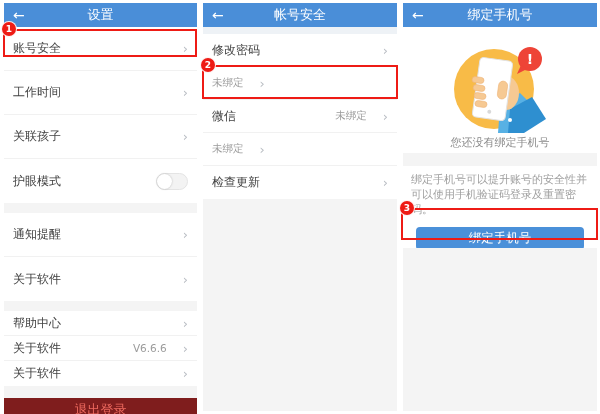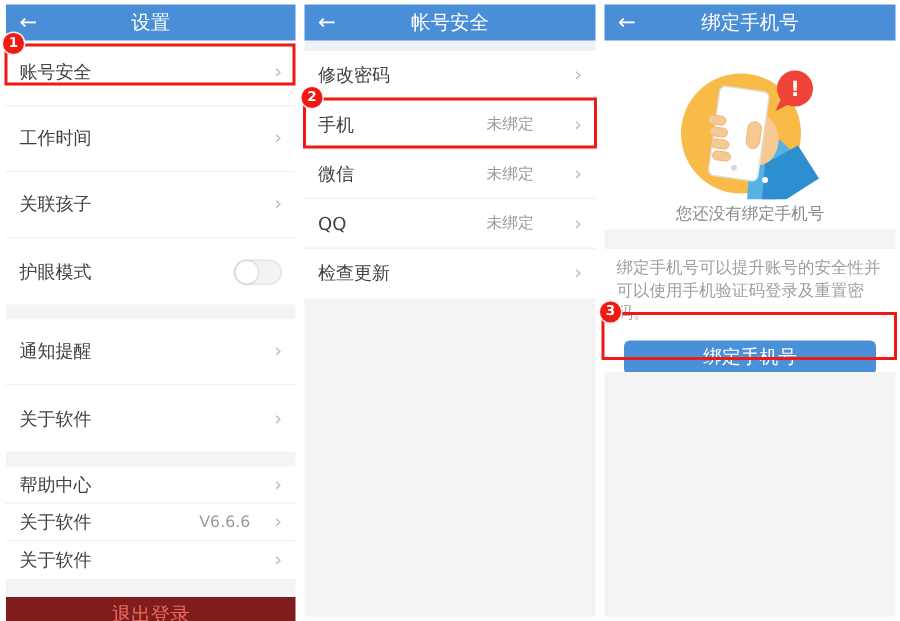--- a/index.html
+++ b/index.html
@@ -17,21 +17,21 @@
     position:relative; flex:0 0 auto; }
   .hdr .back { position:absolute; left:9px; top:0; line-height:24px;
     color:#fff; font-size:14px; cursor:default; }
   .hdr .title { flex:1; text-align:center; color:#fff; font-size:13px; font-weight:500; }
 
   .row { height:44px; background:#fff; display:flex; align-items:center;
     padding:0 9px; border-bottom:1px solid #f1f1f1; flex:0 0 auto; }
   .row .lbl { flex:1; font-size:12px; color:#424242; }
   .row .val { font-size:10.5px; color:#9b9b9b; margin-right:16px; }
   .chev { color:#b9bdc3; font-size:13px; line-height:1; }
-  .row-m { height:33px;gap:11px; }
+  .row-m { height:33px; }
   .gap { background:#f4f4f4; flex:0 0 auto; }
   .g10 { height:10px; } .g12 { height:12px; } .g13 { height:13px; }
   .filler { flex:1 1 auto; background:#f4f4f4; }
   .strip-blue { height:7px; background:#eef2f6; flex:0 0 auto; }
 
   .logout-row { height:24px; background:#7f1d1d; display:flex; align-items:center;
     justify-content:center; flex:0 0 auto; }
   .logout-row span { color:#ee6a5f; font-size:13px; }
 
   .toggle { position:relative; width:32px; height:17px; border-radius:9px;
@@ -46,21 +46,21 @@
     box-shadow:0 0 0 1px rgba(255,240,240,.95); }
   .box-1 { left:-1px; right:0; top:26px; height:28px; }
   .box-2 { left:-1px; right:-1px; top:62px; height:34px; }
   .box-3 { left:-2px; right:-1px; top:205px; height:32px; }
 
   .illo-section { height:126px; background:#fff; display:flex; flex-direction:column;
     align-items:center; flex:0 0 auto; }
   .illo-section svg { margin-top:14px; }
   .caption { font-size:11px; color:#8a8a8a; margin-top:2px; }
 
-  .desc-section { height:82px; background:#fff; padding:6px 8px 16px; flex:0 0 auto;font-family:Liberation Serif, serif; }
+  .desc-section { height:82px; background:#fff; padding:6px 8px 16px; flex:0 0 auto; }
   .desc { font-size:11px; line-height:15px; color:#9f9f9f; }
   .bind-btn { display:block; margin:10px 5px 0; width:calc(100% - 10px); height:23px;
     background:#4a90d9; border:none; border-radius:4px; color:#fff; font-size:12.5px;
     font-family:inherit; cursor:pointer; }
 </style>
 </head>
 <body>
 
 <div class="app">
 
@@ -134,31 +134,29 @@
       <span class="back">←</span>
       <span class="title">帐号安全</span>
     </div>
     <div class="strip-blue"></div>
 
     <div class="row row-m">
       <span class="lbl">修改密码</span>
       <span class="chev">›</span>
     </div>
     <div class="row row-m">
-      <span class="lbl">手机</span>
       <span class="val">未绑定</span>
       <span class="chev">›</span>
     </div>
     <div class="row row-m">
       <span class="lbl">微信</span>
       <span class="val">未绑定</span>
       <span class="chev">›</span>
     </div>
     <div class="row row-m">
-      <span class="lbl">QQ</span>
       <span class="val">未绑定</span>
       <span class="chev">›</span>
     </div>
     <div class="row row-m" style="border-bottom:none;">
       <span class="lbl">检查更新</span>
       <span class="chev">›</span>
     </div>
 
     <div class="filler"></div>
 

